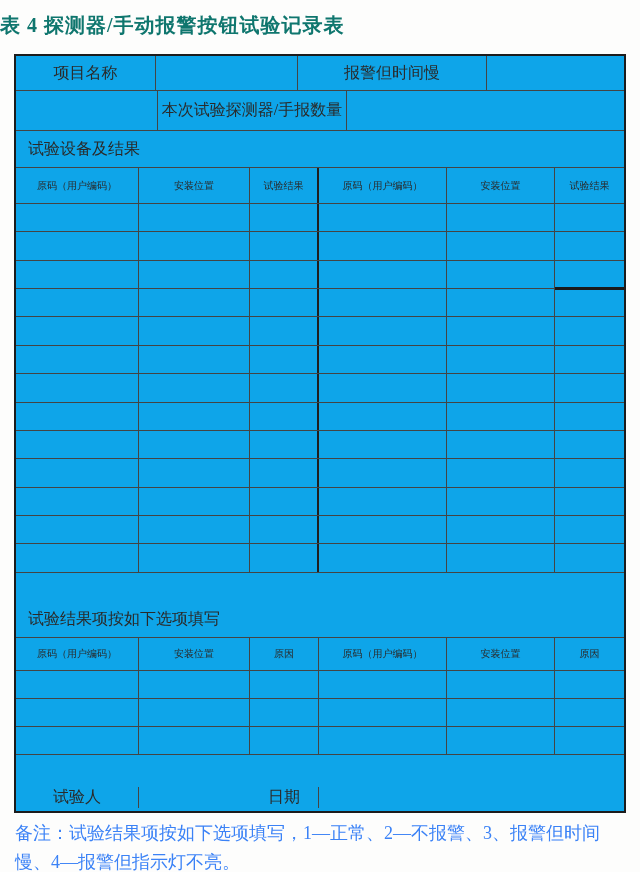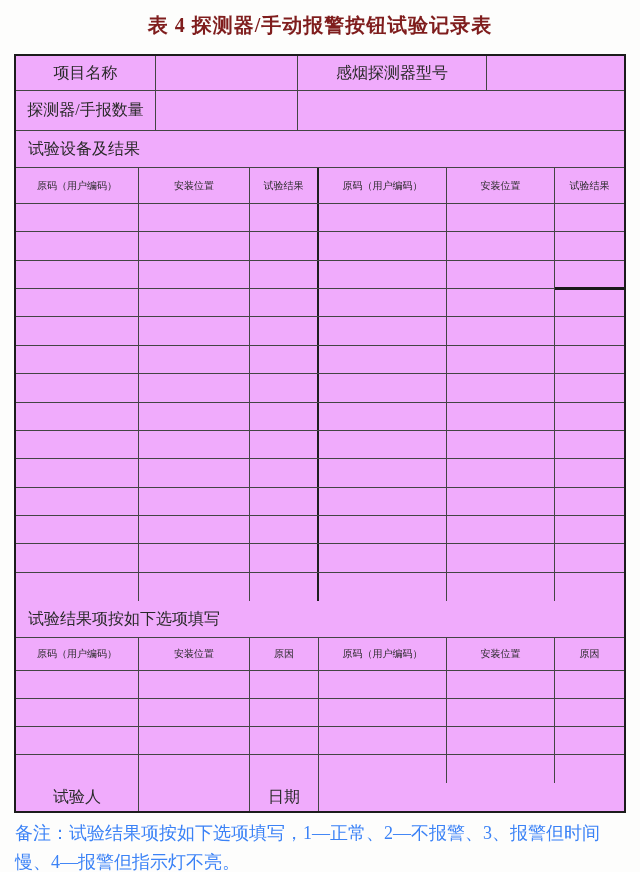--- a/index.html
+++ b/index.html
@@ -7,35 +7,34 @@
   body {
     background: #fdfdfc;
     font-family: "Liberation Serif", "DejaVu Serif", serif;
     color: #262626;
     position: relative;
     overflow: hidden;
   }
   .title {
     position: absolute;
     top: 12px; left: 0; width: 640px;
-    text-align: center;
     font-size: 20px;
     font-weight: bold;
     letter-spacing: 1px;
-    color: #7f1d1d;
+    color: #0f766e;
   }
   .form {
     position: absolute;
     left: 14px; top: 54px;
     width: 612px;
     border: 2px solid #1c1c1c;
-    background: #f0abfc;
+    background: #0ea5e9;
   }
   .row { display: flex; border-bottom: 1px solid #444; }
-  .row:last-child { border-bottom: none; }
+  .row:last-child { border-bottom: none; align-items: center; }
   .cell {
     display: flex;
     align-items: center;
     justify-content: center;
     border-right: 1px solid #444;
     font-size: 15px;
     white-space: nowrap;
     overflow: hidden;
     color: #2a2a2a;
   }
@@ -79,27 +78,27 @@
 </head>
 <body>
 
 <div class="title">表 4 探测器/手动报警按钮试验记录表</div>
 
 <div class="form">
 
   <div class="row r-info1">
     <div class="cell w1 lbl">项目名称</div>
     <div class="cell w2"></div>
-    <div class="cell w3 lbl">感烟探测器型号</div>
+    <div class="cell w3 lbl">报警但时间慢</div>
     <div class="cell w4"></div>
   </div>
 
   <div class="row r-info2">
-    <div class="cell w1 lbl">探测器/手报数量</div>
     <div class="cell w2"></div>
+    <div class="cell w3 lbl">本次试验探测器/手报数量</div>
     <div class="cell w4"></div>
   </div>
 
   <div class="row r-sect">
     <div class="cell full lbl left">试验设备及结果</div>
   </div>
 
   <div class="row r-head">
     <div class="cell c1 hdr">原码（用户编码）</div>
     <div class="cell c2 hdr">安装位置</div>

